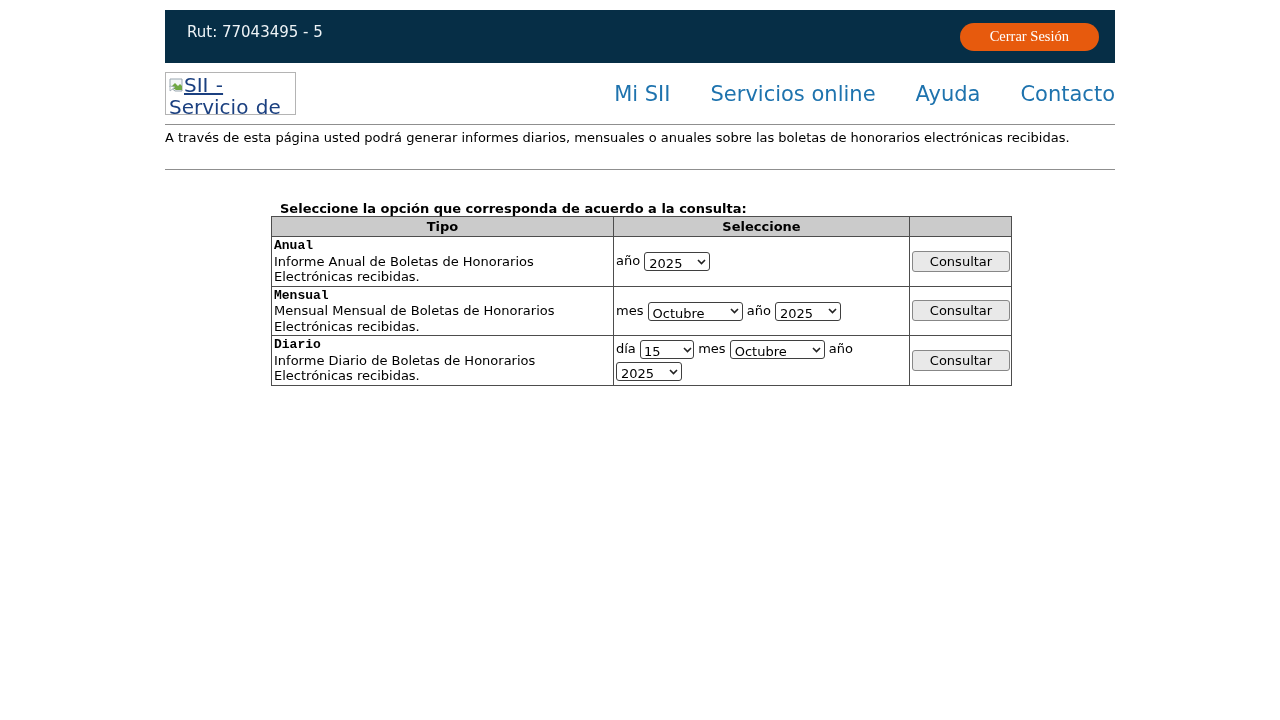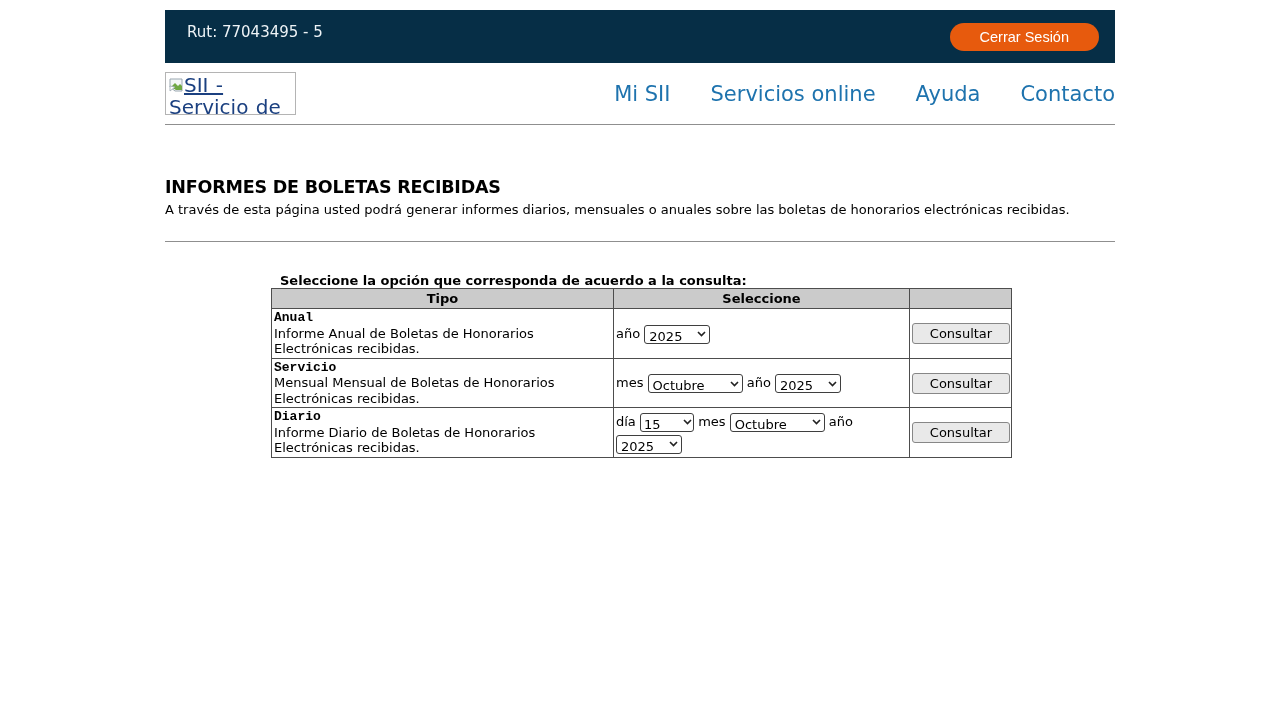--- a/index.html
+++ b/index.html
@@ -5,21 +5,21 @@
   * { box-sizing: border-box; margin: 0; padding: 0; }
   html, body { width: 1280px; height: 720px; background: #ffffff; }
   body { font-family: "DejaVu Sans", "Liberation Sans", sans-serif; color: #000; }
   .container { width: 950px; margin: 0 auto; padding-top: 10px; }
 
   
   .topbar { background: #062e46; height: 53px; display: flex; align-items: center;
             justify-content: space-between; padding: 0 16px 0 22px; }
   .rut { color: #eef3f6; font-size: 15px; position: relative; top: -5px; }
   .logout-btn { background: #e75a0d; color: #ffffff; border: none; border-radius: 15px;
-                font-size: 14.5px; font-family: Liberation Sans, sans-serif; height: 28px; padding: 0 30px;
+                font-size: 14.5px; font-family: Liberation Serif, serif; height: 28px; padding: 0 30px;
                 cursor: pointer; }
 
   
   .header { display: flex; align-items: center; justify-content: space-between;
             margin-top: 9px; margin-bottom: 9px; }
   .logo-box { width: 131px; height: 43px; border: 1px solid #b4b4b4; overflow: hidden;
               padding: 1px 3px; cursor: pointer; }
   .logo-alt { color: #1b4080; font-size: 20px; line-height: 22px; text-decoration: underline;
               word-spacing: 1px; }
   .broken-img-icon { display: inline-block; vertical-align: baseline; margin-right: 1px; }
@@ -90,21 +90,20 @@
     <nav class="nav">
       <a>Mi SII</a>
       <a>Servicios online</a>
       <a>Ayuda</a>
       <a>Contacto</a>
     </nav>
   </div>
 
   <hr class="rule">
 
-  <h1 class="page-title">INFORMES DE BOLETAS RECIBIDAS</h1>
   <p class="page-desc">A través de esta página usted podrá generar informes diarios, mensuales o anuales sobre las boletas de honorarios electrónicas recibidas.</p>
 
   <hr class="rule rule2">
 
   <div class="form-section">
     <div class="form-caption">Seleccione la opción que corresponda de acuerdo a la consulta:</div>
 
     <table class="report-table">
       <colgroup>
         <col class="col-tipo">
@@ -135,21 +134,21 @@
                   </svg></span>
             </span>
           </td>
           <td class="cell-btn">
             <button class="consultar-btn">Consultar</button>
           </td>
         </tr>
 
         <tr>
           <td class="cell-tipo">
-            <span class="row-type">Servicio</span><span>Mensual Mensual de Boletas de Honorarios Electrónicas recibidas.</span>
+            <span class="row-type">Mensual</span><span>Mensual Mensual de Boletas de Honorarios Electrónicas recibidas.</span>
           </td>
           <td class="cell-sel">
             <span>mes</span>
             <span class="sel w-month">
               <select>
                 <option>Octubre</option>
               </select>
               <span class="chev"><svg width="9" height="6" viewBox="0 0 9 6">
                     <path d="M1 1 L4.5 4.5 L8 1" fill="none" stroke="#222" stroke-width="1.6"></path>
                   </svg></span>

